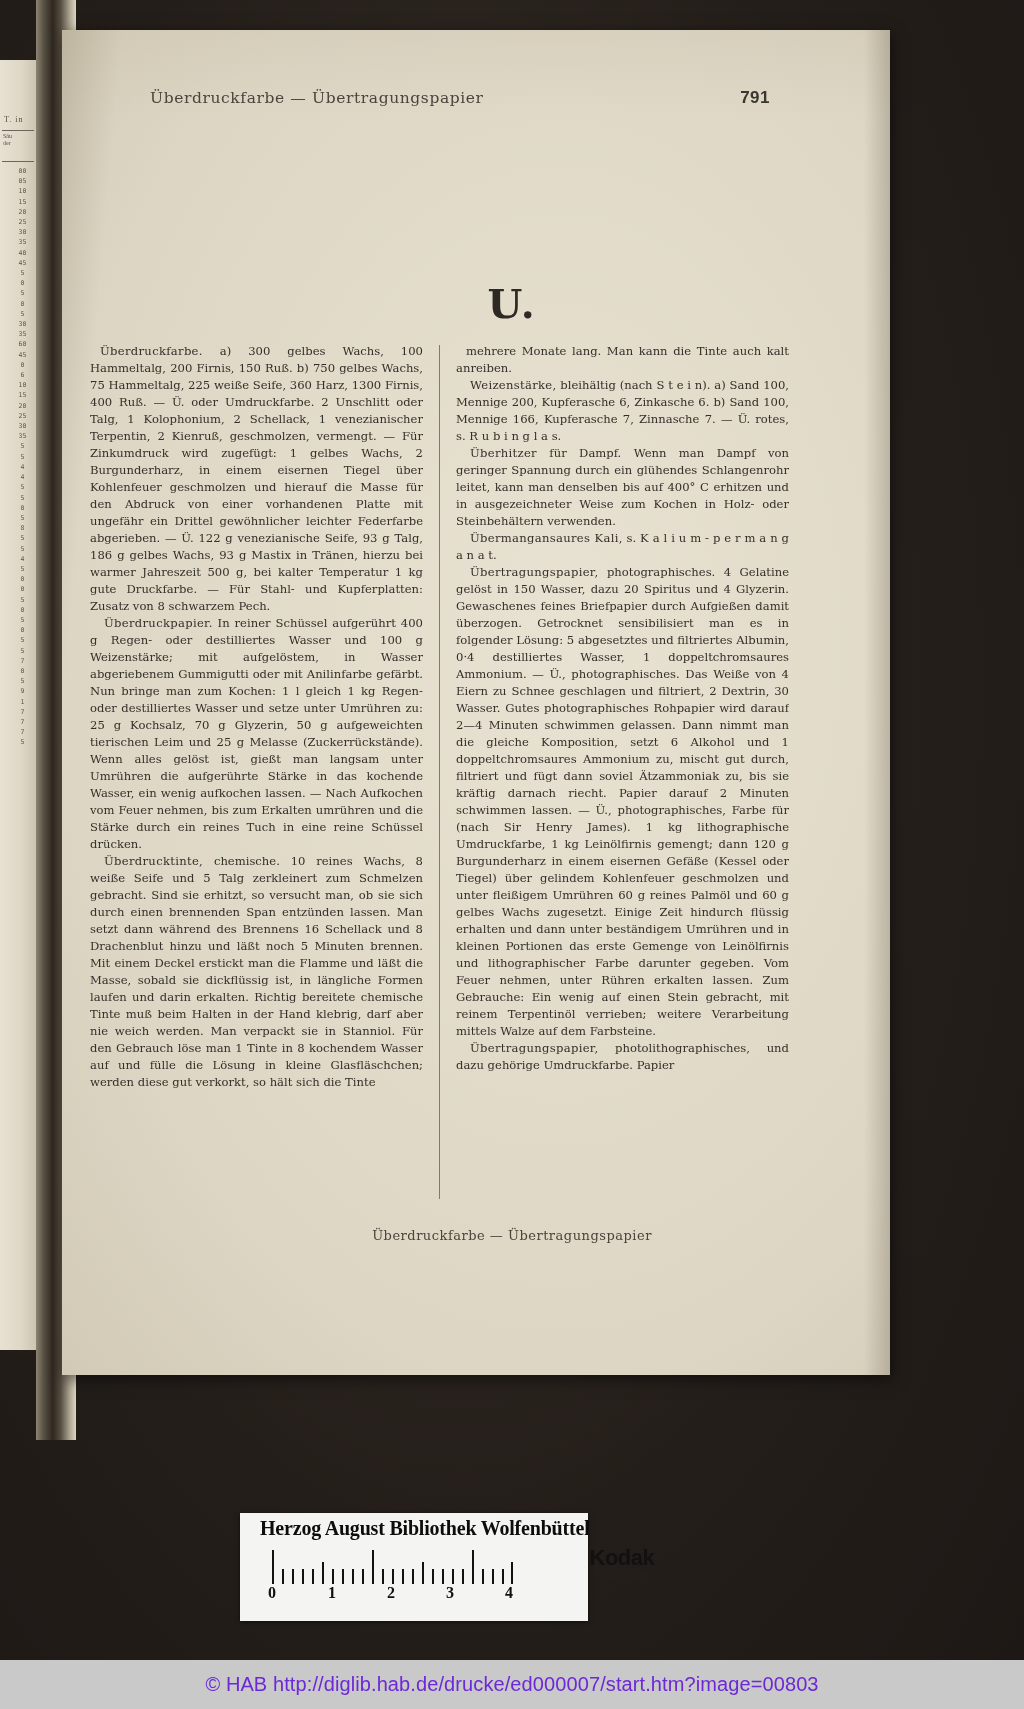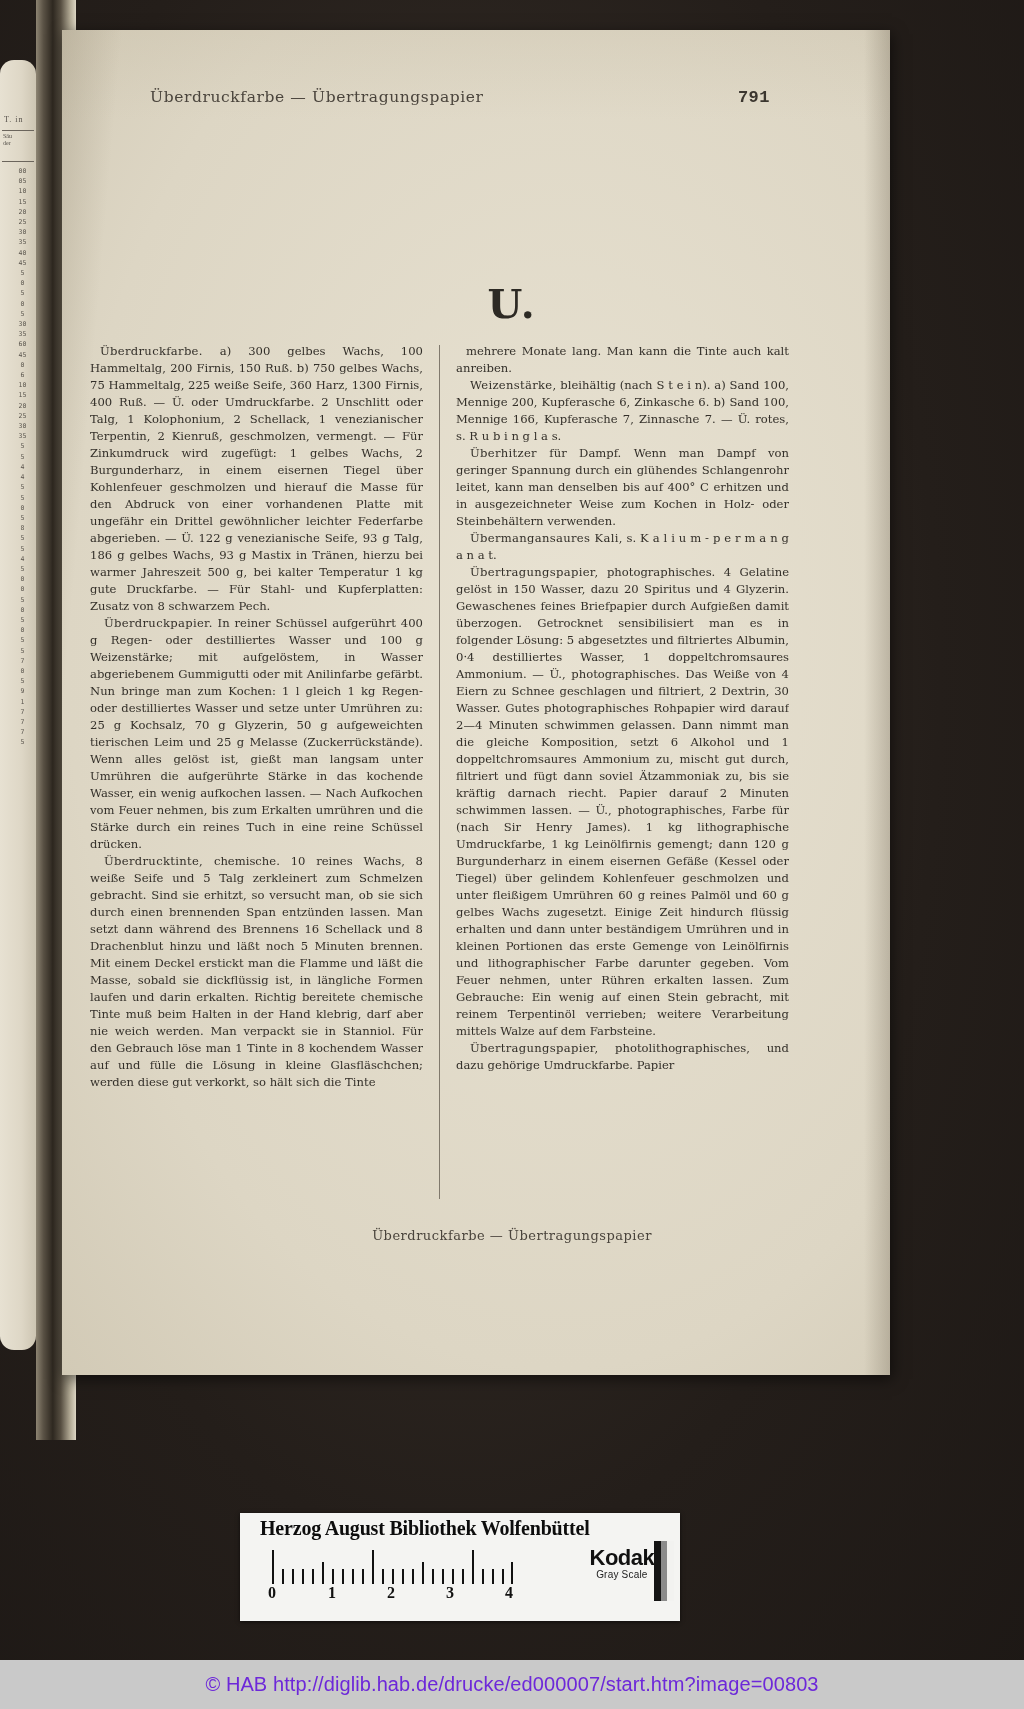--- a/index.html
+++ b/index.html
@@ -26,21 +26,20 @@
 
   
   .facing-page {
     position: absolute;
     left: 0;
     top: 60px;
     width: 36px;
     height: 1290px;
     background: linear-gradient(90deg, #e7e1d2 0%, #ded7c6 60%, #cdc5b2 100%);
     overflow: hidden;
-    border-radius: 14px;
   }
   .facing-head {
     font-family: "Liberation Serif", serif;
     font-size: 8px;
     color: #55504a;
     margin: 55px 0 0 4px;
     letter-spacing: 1px;
   }
   .facing-rule {
     height: 1px;
@@ -107,21 +106,21 @@
     justify-content: space-between;
   }
   .rh-title {
     font-family: "DejaVu Serif", serif;
     font-size: 15.5px;
     color: #4a443c;
     letter-spacing: 0.6px;
     white-space: nowrap;
   }
   .rh-pageno {
-    font-family: Liberation Mono, monospace;
+    font-family: Liberation Sans, sans-serif;
     font-weight: bold;
     font-size: 17px;
     color: #3b362f;
     letter-spacing: 0.5px;
   }
 
   
   .letter-heading {
     position: absolute;
     left: 0; right: 0;
@@ -177,21 +176,21 @@
     font-size: 13px;
     color: #4a443c;
     letter-spacing: 0.5px;
   }
 
   
   .ruler-card {
     position: absolute;
     left: 240px;
     top: 1513px;
-    width: 440px;
+    width: 348px;
     height: 108px;
     background: #f4f4f2;
     box-shadow: 0 1px 4px rgba(0,0,0,0.6);
     display: flex;
     align-items: stretch;
   }
   .ruler-left {
     flex: 1 1 auto;
     padding: 4px 0 0 6px;
     position: relative;

